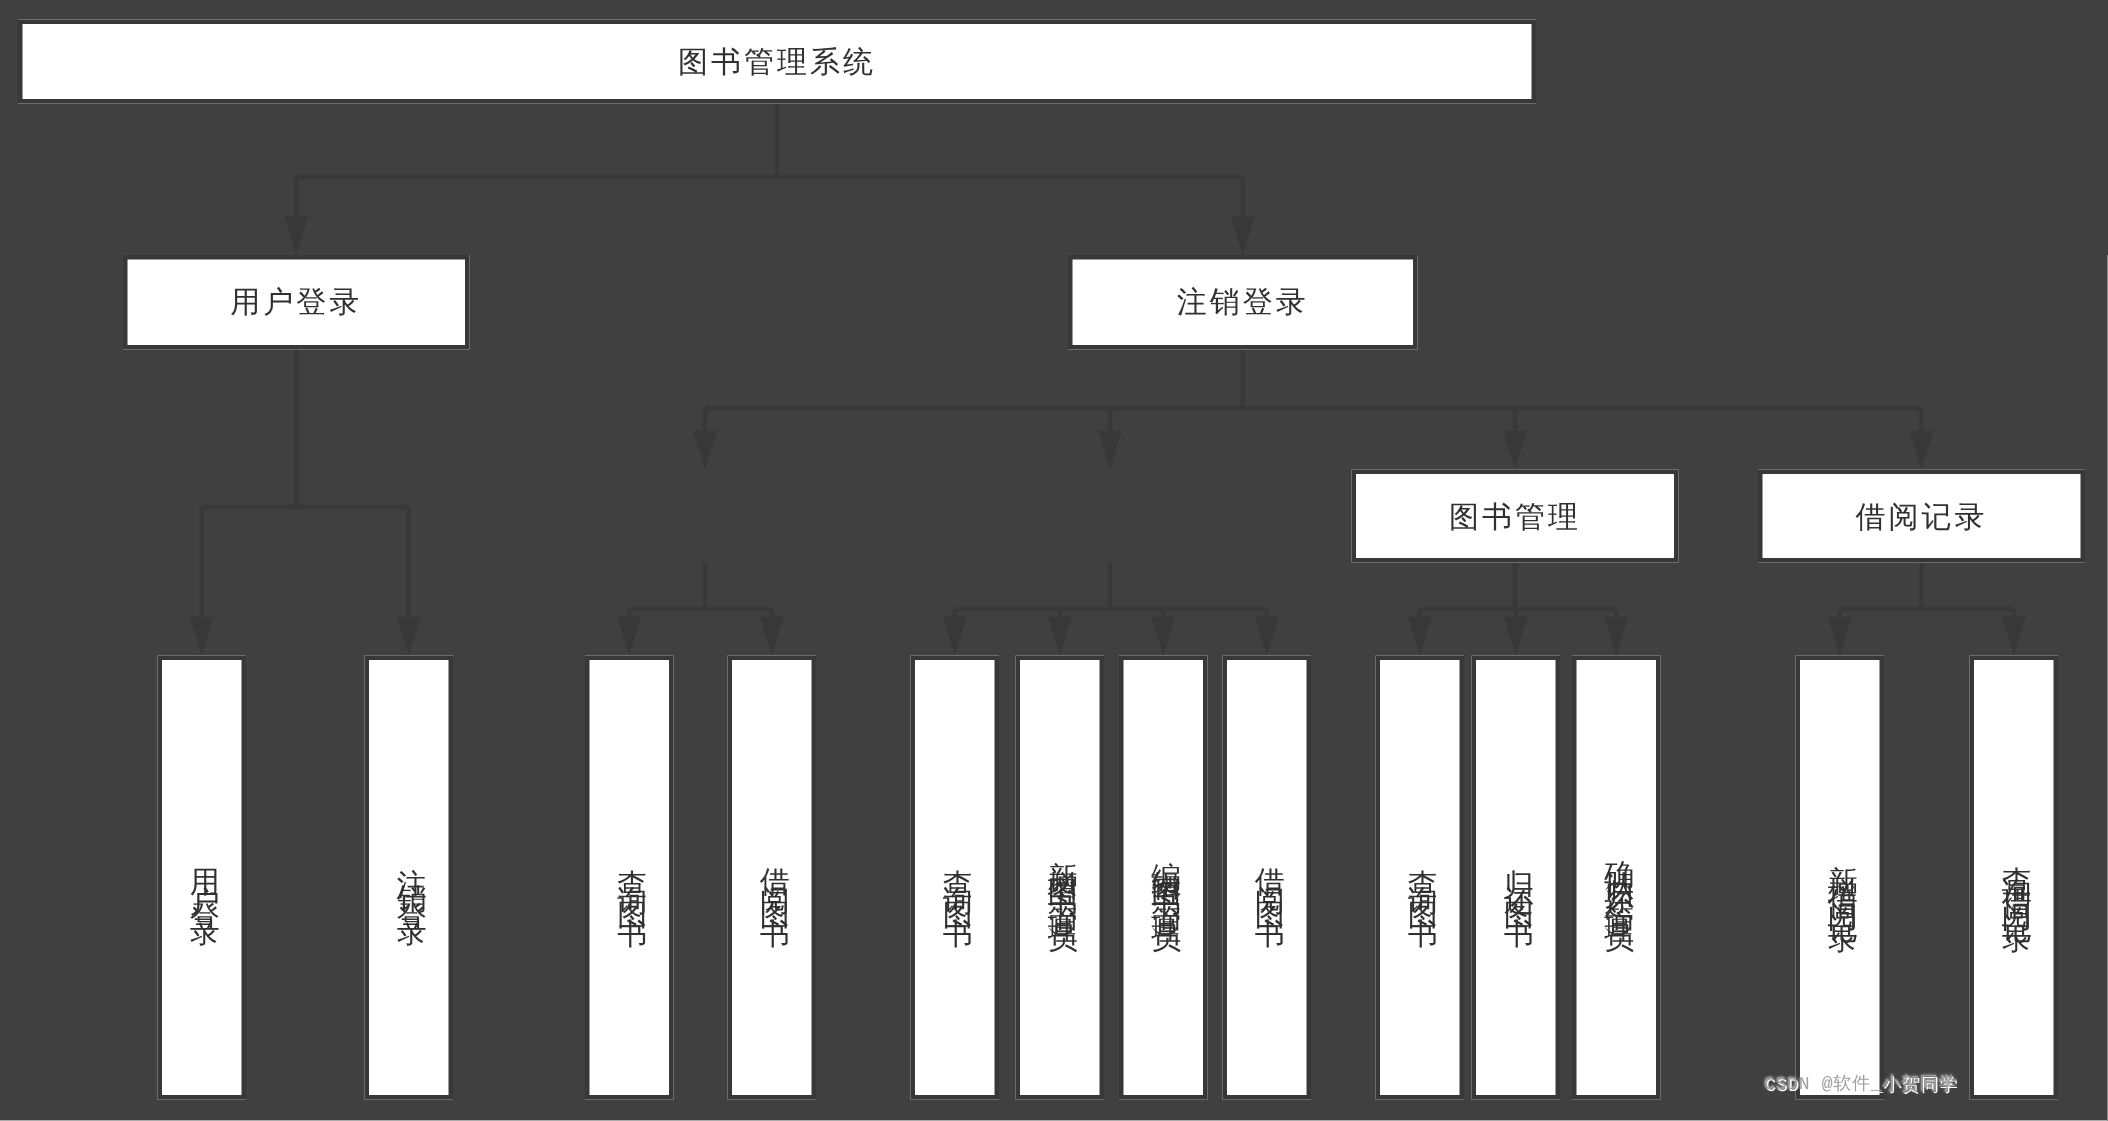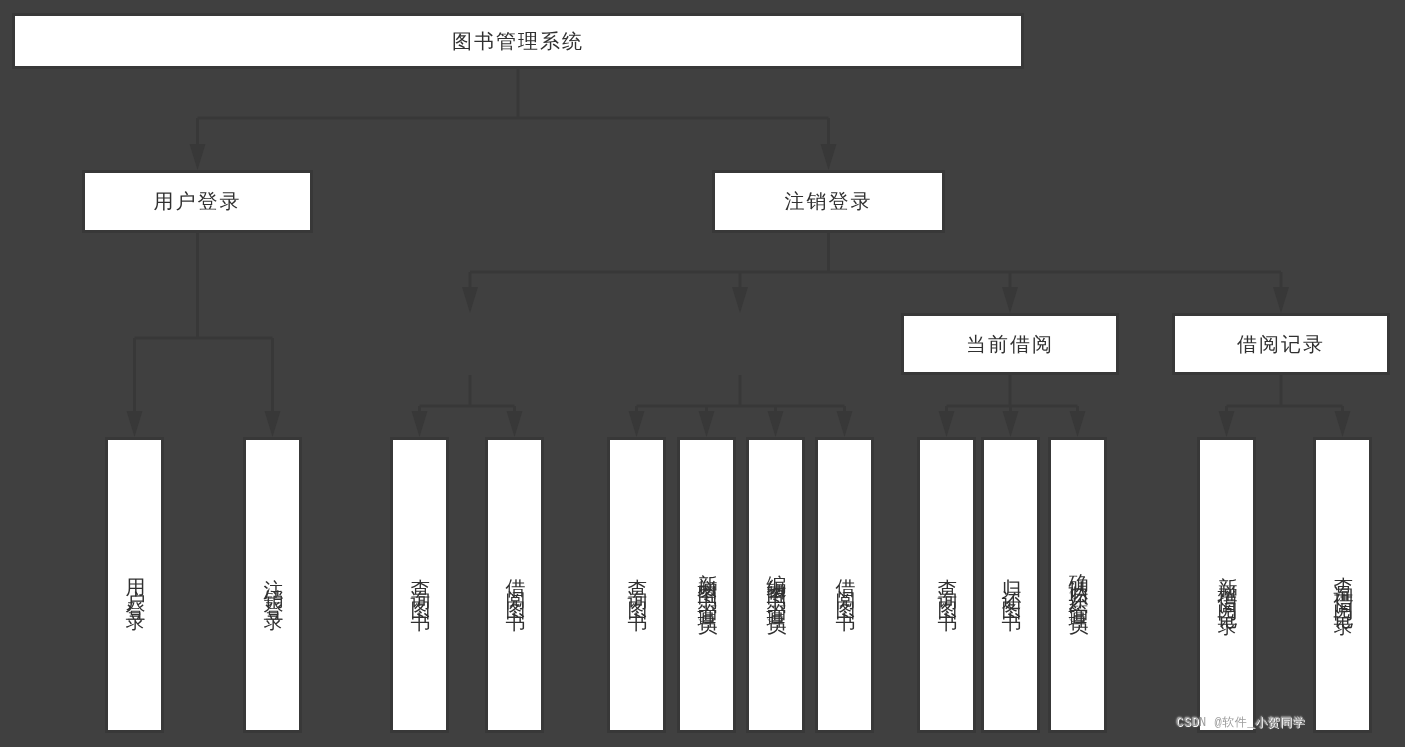--- a/index.html
+++ b/index.html
@@ -118,21 +118,21 @@
       <polygon points="1218.5,411 1234.5,411 1226.5,437"></polygon>
       <polygon points="1334.5,411 1350.5,411 1342.5,437"></polygon>
     </g>
   </svg>
 
   <div class="node h-node" style="left:12px;top:13px;width:1012px;height:56px">图书管理系统</div>
 
   <div class="node h-node" style="left:82px;top:170px;width:231px;height:63px">用户登录</div>
   <div class="node h-node" style="left:712px;top:170px;width:233px;height:63px">注销登录</div>
 
-  <div class="node h-node" style="left:901px;top:313px;width:218px;height:62px">当前借阅</div>
+  <div class="node h-node" style="left:901px;top:313px;width:218px;height:62px">图书管理</div>
   <div class="node h-node" style="left:1172px;top:313px;width:218px;height:62px">借阅记录</div>
 
   <div class="node v-node" style="left:105px;top:437px;width:59px;height:296px">用户登录</div>
   <div class="node v-node" style="left:243px;top:437px;width:59px;height:296px">注销登录</div>
 
   <div class="node v-node" style="left:390px;top:437px;width:59px;height:296px">查询图书</div>
   <div class="node v-node" style="left:485px;top:437px;width:59px;height:296px">借阅图书</div>
 
   <div class="node v-node" style="left:607px;top:437px;width:59px;height:296px">查询图书</div>
   <div class="node v-node" style="left:677px;top:437px;width:59px;height:296px;letter-spacing:6px">新增图书（管理员）</div>

